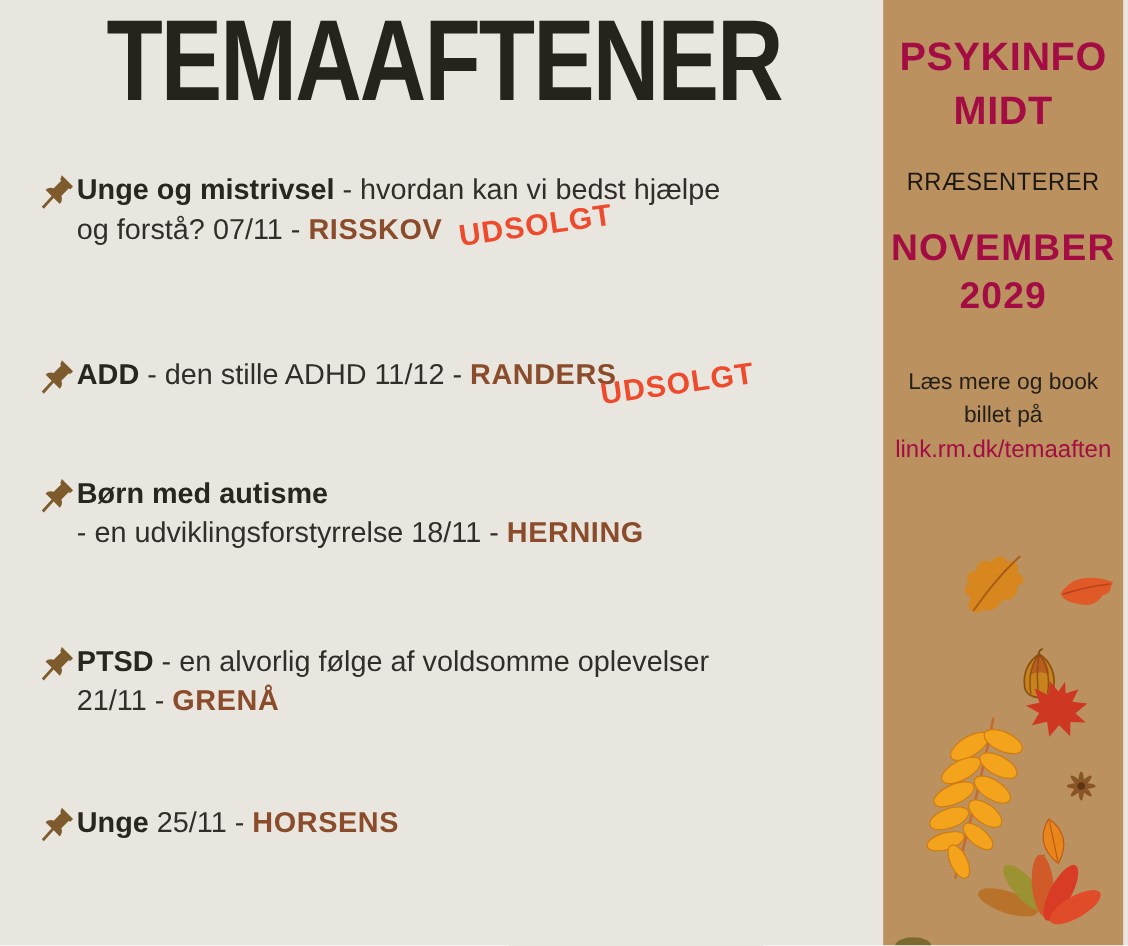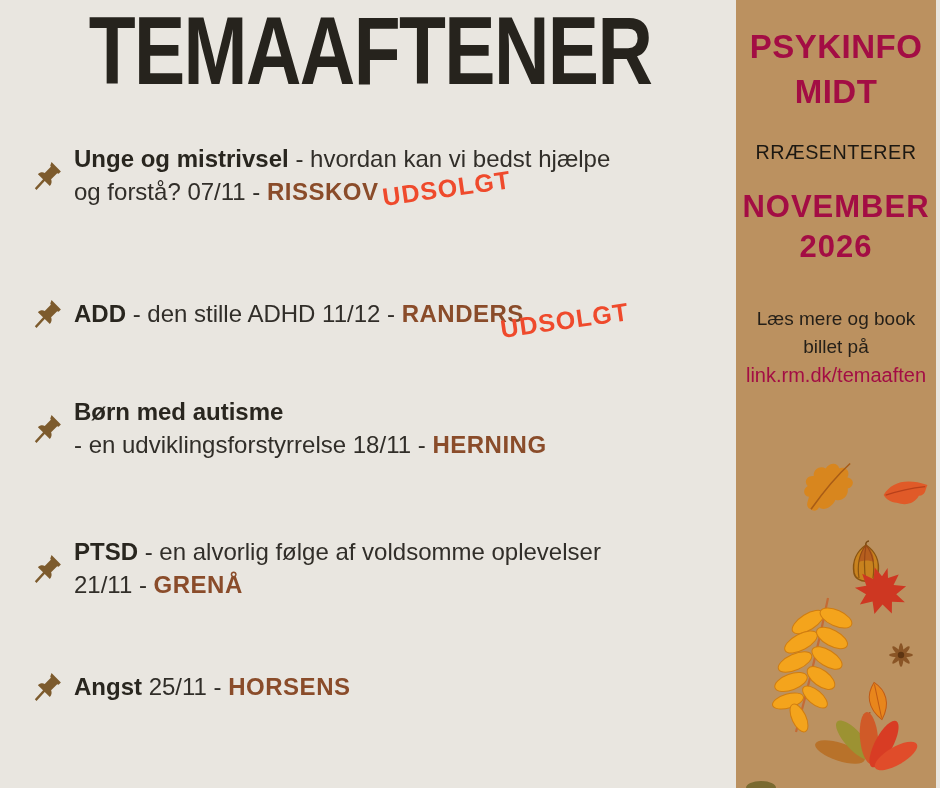--- a/index.html
+++ b/index.html
@@ -24,21 +24,21 @@
   .main{position:absolute;left:0;top:0;width:740px;height:788px;border-radius:10px;}
   .title{
     position:absolute;top:2px;left:0;width:740px;text-align:center;
     font-size:96px;line-height:1.02;font-weight:700;letter-spacing:-2px;
     color:var(--title_color);
     transform:scaleX(0.80);transform-origin:50% 0;
     white-space:nowrap;
   }
   .event{
     position:absolute;left:30px;width:690px;
-    display:flex;gap:10px;align-items:center;
+    display:flex;align-items:flex-start;
   }
   .event-1{top:142px}.event-2{top:296px}.event-3{top:395px}.event-4{top:535px}.event-5{top:669px}
   .pin{width:34px;height:34px;flex:none;display:block;margin-top:1px;}
   .pin svg{width:34px;height:34px;display:block;fill:var(--pushpin_brown);}
   .event-text{font-size:24px;line-height:33px;color:var(--text_dark);}
   .seg-bold{font-weight:700;color:#29261f;}
   .seg-location{font-weight:700;color:var(--location_brown);letter-spacing:0.5px;}
   .soldout{
     position:absolute;font-weight:700;font-size:25px;letter-spacing:1px;
     color:var(--sold_out_red);transform:rotate(-8deg);white-space:nowrap;
@@ -128,35 +128,35 @@
           </div>
   </div>
 
   <div class="event event-5">
     <span class="pin">
       <svg viewBox="0 0 24 24">
         <path d="M15.2 2.2 L21.8 8.8 L20.2 10.4 L19.2 10 L14.9 14.3 C15.6 15.9 15.3 17.8 14 19.1 L10.4 15.5 L4.6 21.9 L3.4 20.7 L9.2 14.3 L5.6 10.7 C6.9 9.4 8.8 9.1 10.4 9.8 L14.7 5.5 L14.3 4.5 Z"></path>
       </svg>
     </span>
     <div class="event-text">
-            <div class="event-line"><span class="seg seg-bold">Angst</span><span class="seg seg-normal"> 25/11 - </span><span class="seg seg-location">HORSENS</span></div>
+            <div class="event-line"><span class="seg seg-bold">Unge</span><span class="seg seg-normal"> 25/11 - </span><span class="seg seg-location">HORSENS</span></div>
           </div>
   </div>
 </div>
   </div>
 
   <aside class="sidebar">
     <div class="brand">
       <div>PSYKINFO</div>
       <div>MIDT</div>
     </div>
     <div class="presents">RRÆSENTERER</div>
     <div class="month">
       <div>NOVEMBER</div>
-      <div>2026</div>
+      <div>2029</div>
     </div>
     <div class="info">
       <div>Læs mere og book</div>
       <div>billet på</div>
       <div class="link">link.rm.dk/temaaften</div>
     </div>
 
     <span class="leaf leaf-oak">
       <svg width="66" height="46" viewBox="0 0 66 46">
         <path fill="#d8861e" d="M3 34 C0 29 6 26 8 23 C3 20 6 13 12 13 C10 7 17 3 22 7 C24 1 33 0 36 6 C42 2 50 6 48 12 C55 13 57 20 51 24 C57 28 53 36 46 34 C44 41 34 43 30 38 C24 43 14 43 12 37 C8 40 5 38 3 34 Z"></path>

